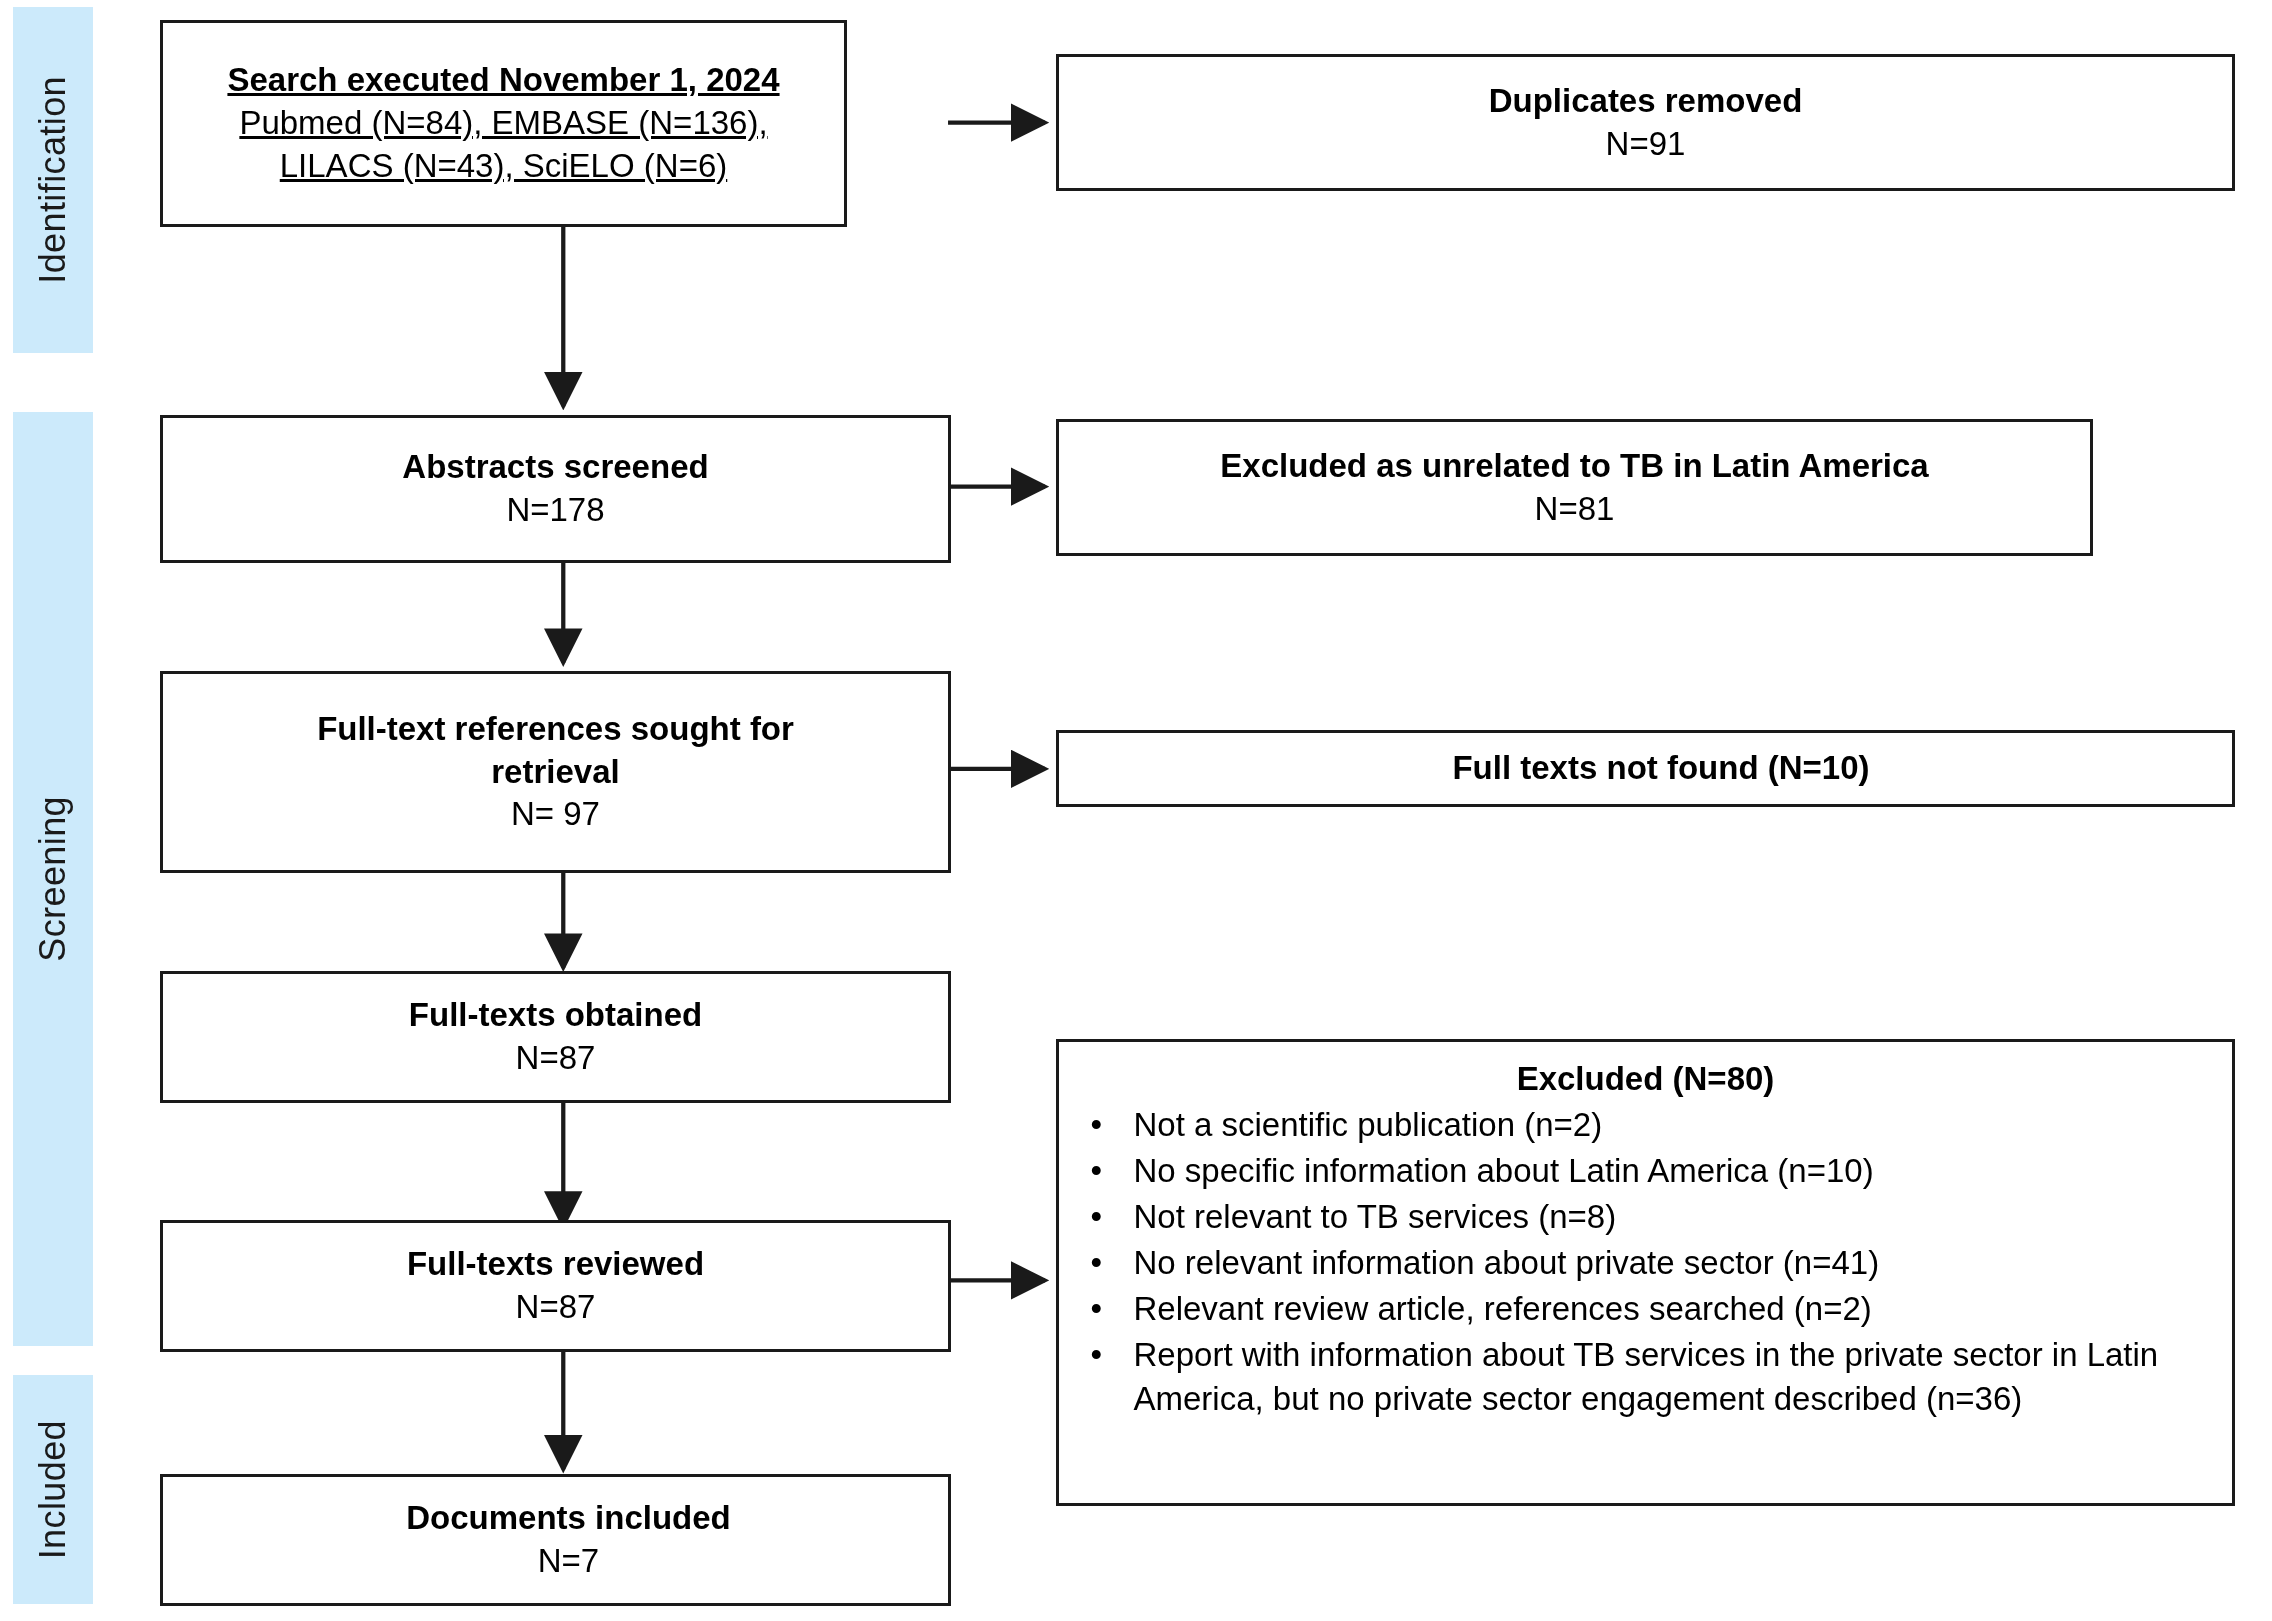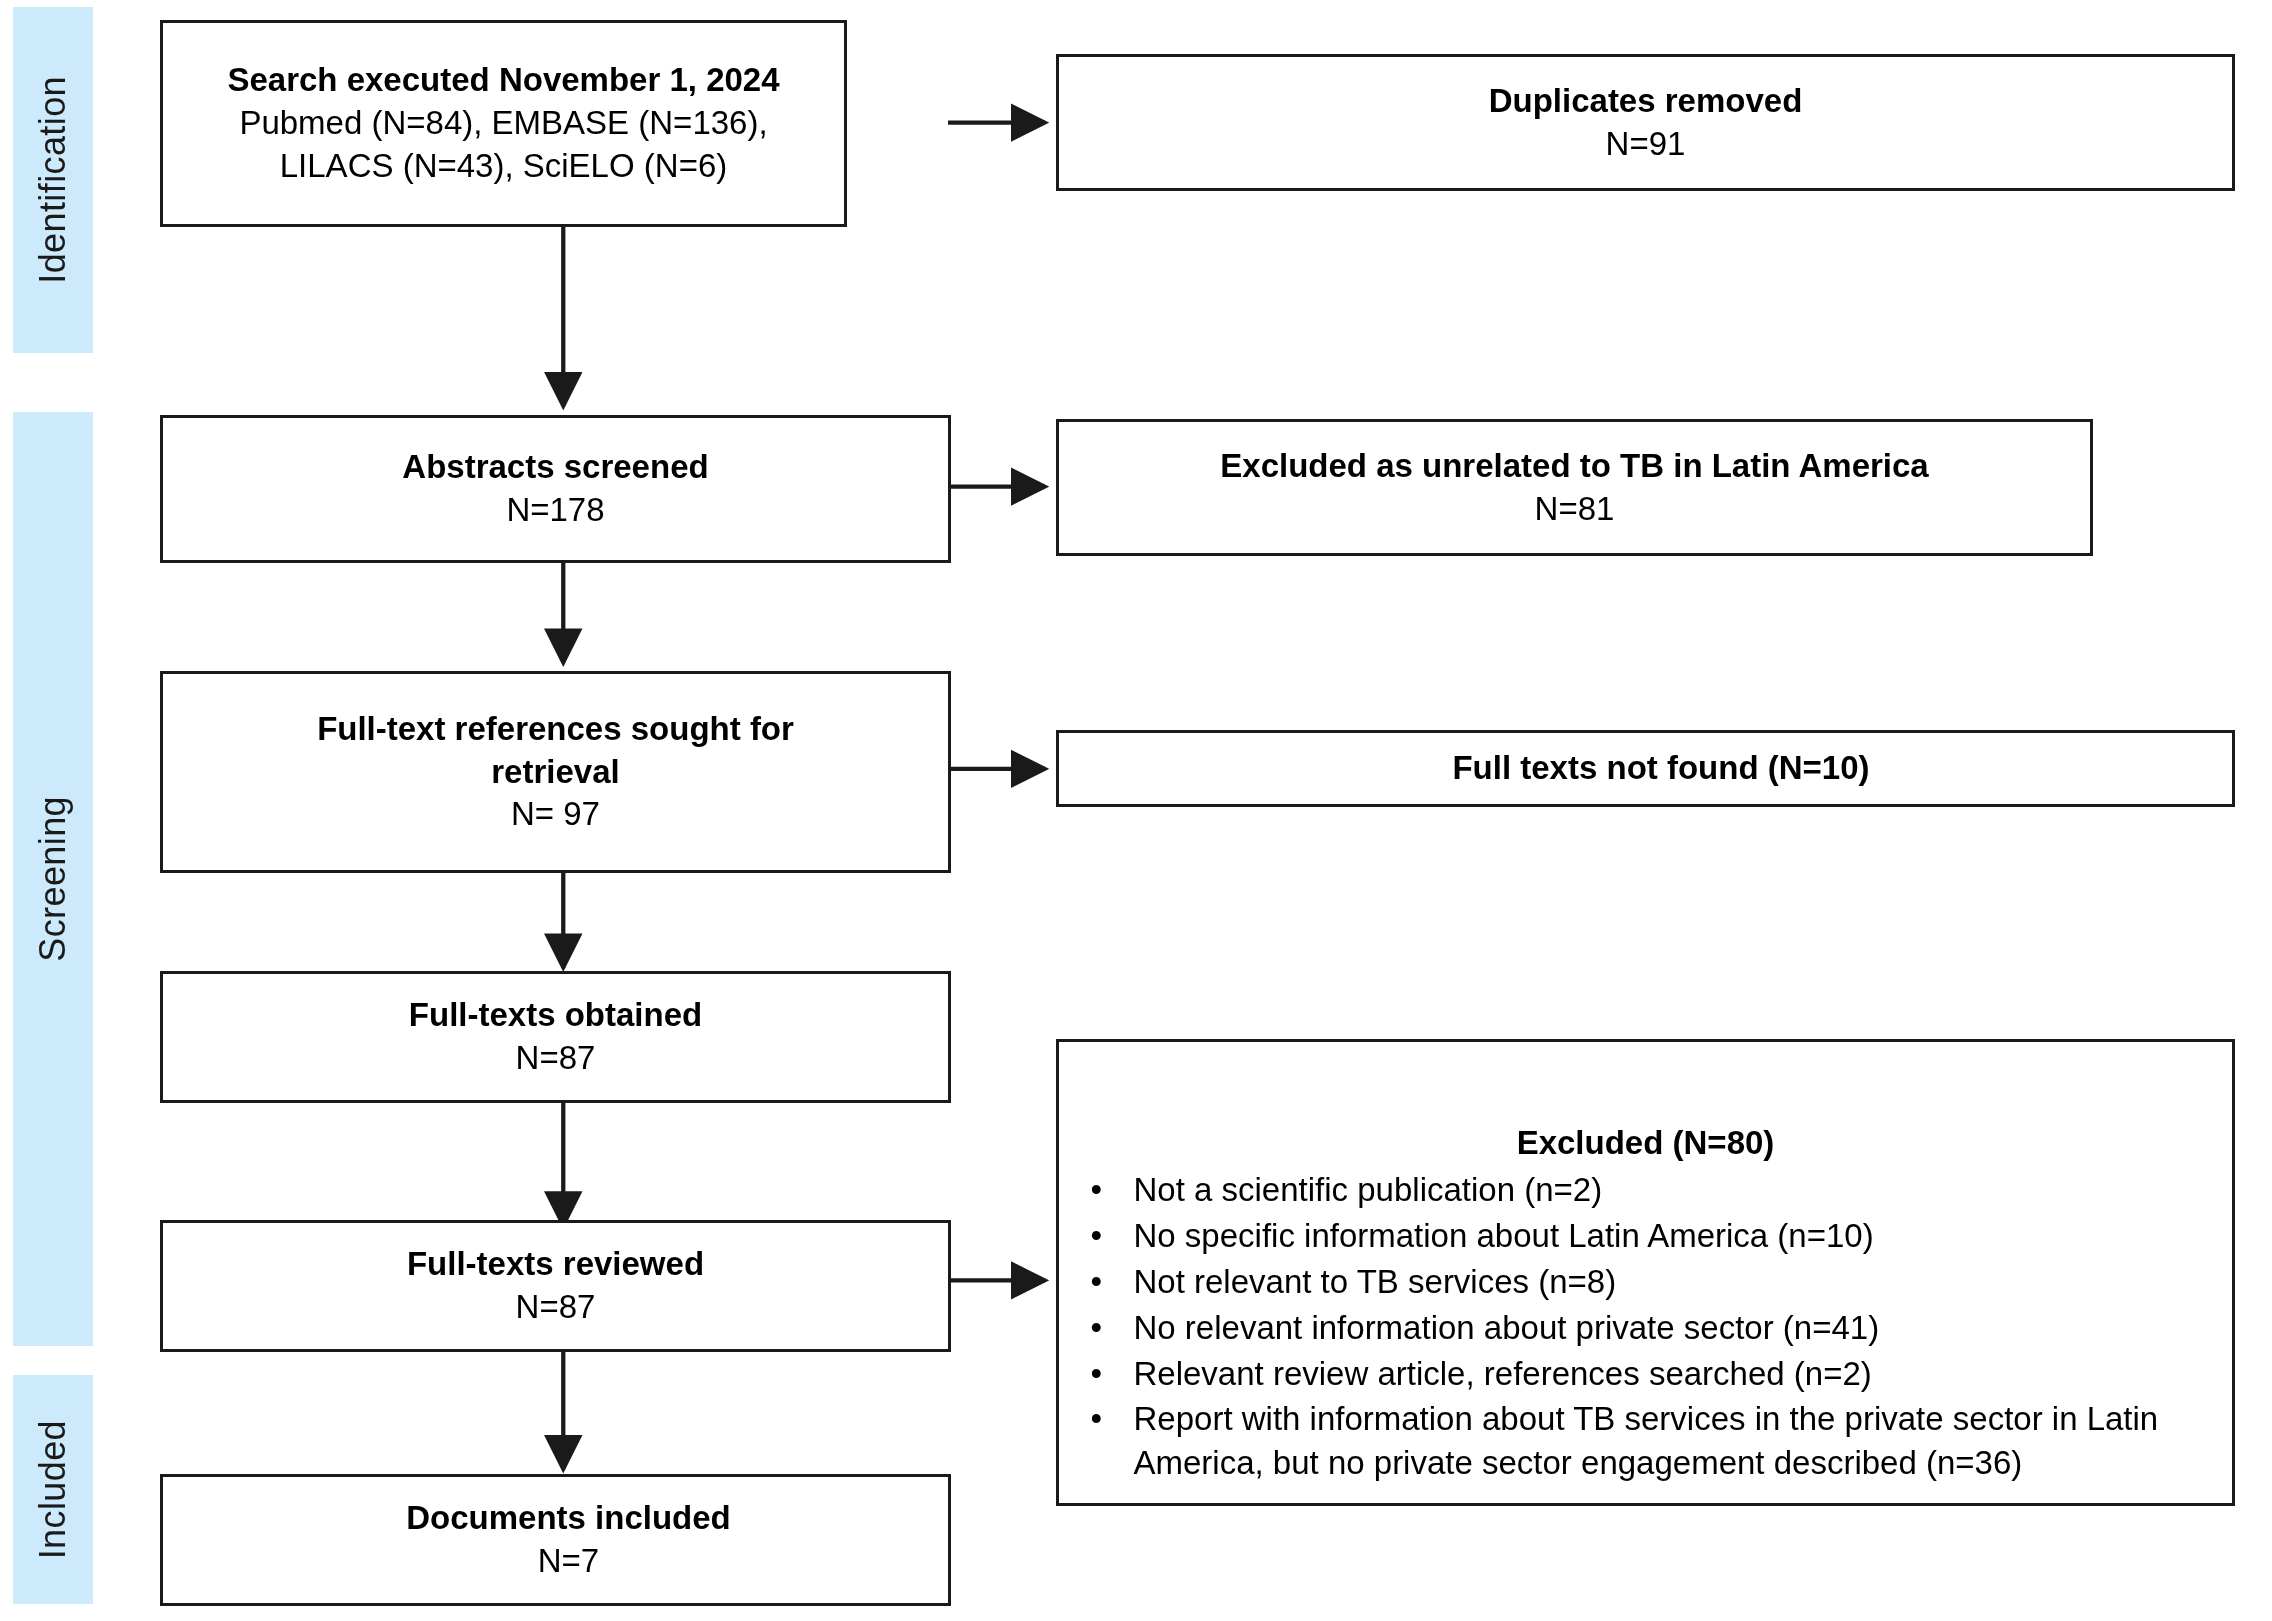--- a/index.html
+++ b/index.html
@@ -135,21 +135,21 @@
       <line x1="790" y1="1219" x2="790" y2="1358" stroke="#1a1a1a" stroke-width="6" marker-end="url(#arrowhead)"></line>
 
       <line x1="790" y1="1540" x2="790" y2="1720" stroke="#1a1a1a" stroke-width="6" marker-end="url(#arrowhead)"></line>
 
       <line x1="1330" y1="1797" x2="1466" y2="1797" stroke="#1a1a1a" stroke-width="6" marker-end="url(#arrowhead)"></line>
 
       <line x1="790" y1="1890" x2="790" y2="2062" stroke="#1a1a1a" stroke-width="6" marker-end="url(#arrowhead)"></line>
     </svg>
   </div>
 
-  <div class="box" style="left:160px; top:20px; width:687px; height:207px;">
+  <div class="box" style="left:160px; top:20px; width:687px; height:207px;text-decoration:underline;">
     <div class="box-line bold">Search executed November 1, 2024</div>
     <div class="box-line">Pubmed (N=84), EMBASE (N=136),</div>
     <div class="box-line">LILACS (N=43), SciELO (N=6)</div>
   </div>
 
   <div class="box" style="left:160px; top:415px; width:791px; height:148px;">
     <div class="box-line bold">Abstracts screened</div>
     <div class="box-line">N=178</div>
   </div>
 
@@ -181,21 +181,21 @@
 
   <div class="box" style="left:1056px; top:419px; width:1037px; height:137px;">
     <div class="box-line bold">Excluded as unrelated to TB in Latin America</div>
     <div class="box-line">N=81</div>
   </div>
 
   <div class="box" style="left:1056px; top:730px; width:1179px; height:77px;padding-left:44px;">
     <div class="box-line bold">Full texts not found (N=10)</div>
   </div>
 
-  <div class="box list-box" style="left:1056px; top:1039px; width:1179px; height:467px;justify-content:flex-end;">
+  <div class="box list-box" style="left:1056px; top:1039px; width:1179px; height:467px;">
     <div class="list-title">Excluded (N=80)</div>
     <ul class="bullet-list">
       <li>
         <span class="dot">•</span>
         <span>Not a scientific publication (n=2)</span>
       </li>
       <li>
         <span class="dot">•</span>
         <span>No specific information about Latin America (n=10)</span>
       </li>

